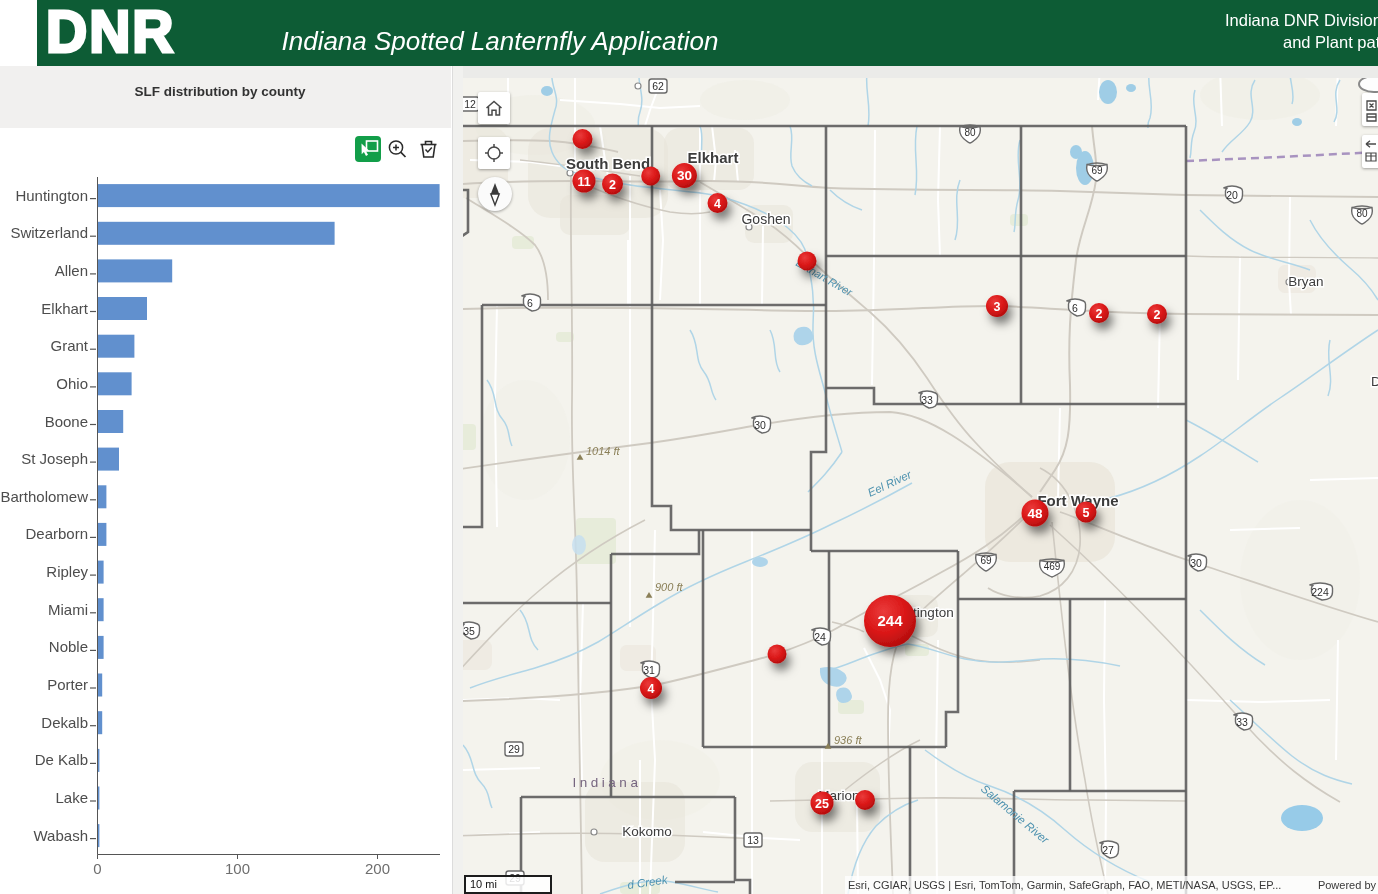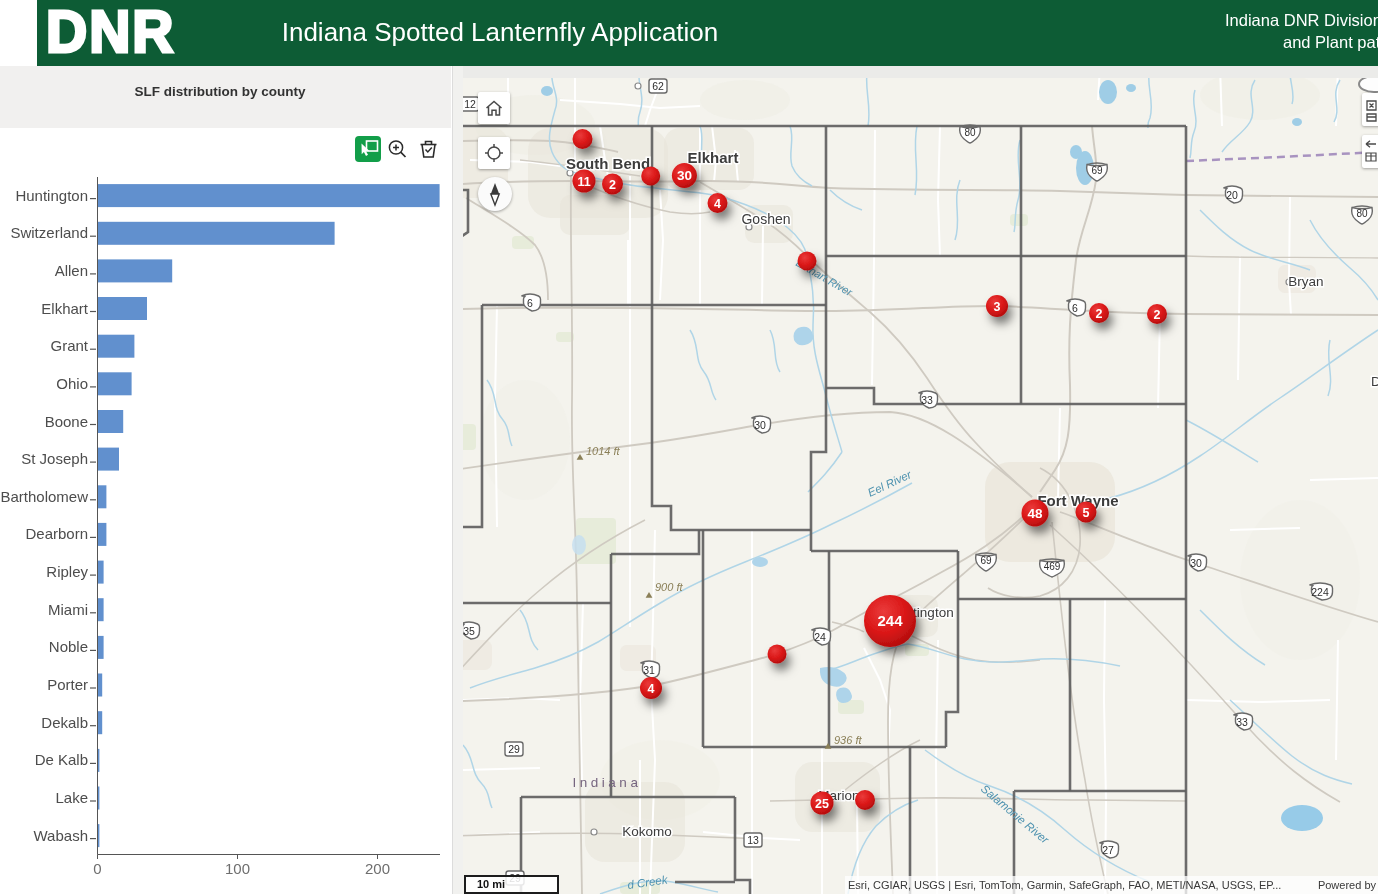--- a/index.html
+++ b/index.html
@@ -1,39 +1,39 @@
 <!DOCTYPE html>
 <html><head>
 <meta charset="utf-8">
 <style>
   html,body{margin:0;padding:0;}
   body{width:1378px;height:894px;overflow:hidden;position:relative;
        font-family:"Liberation Sans",sans-serif;background:#fff;}
   #hdr{position:absolute;left:0;top:0;width:1378px;height:66px;background:#0d5c35;margin-left:37px;}
   #logo{position:absolute;left:9px;top:-3px;color:#fff;font-size:57px;font-weight:bold;
         letter-spacing:2px;transform:scaleY(1.04);transform-origin:top left;-webkit-text-stroke:3px #fff;}
-  #title{position:absolute;left:463px;top:17px;transform:translateX(-50%);color:#fff;
-         font-size:26px;font-weight:400;white-space:nowrap;}
+  #title{position:absolute;left:463px;top:26px;transform:translateX(-50%);color:#fff;
+         font-size:26px;font-weight:400;white-space:nowrap;font-style:italic;}
   #hdrR{position:absolute;left:1188px;top:9px;color:#fff;font-size:16.5px;line-height:22px;
         white-space:nowrap;}
   #hdrR .l2{margin-left:58px;}
   #panel{position:absolute;left:0;top:66px;width:451px;height:828px;background:#fff;}
   #band{position:absolute;left:0;top:0;width:451px;height:62px;background:#f1f0ef;text-align:right;}
   #bandT{position:absolute;left:220px;top:25px;transform:translate(-50%,-50%);
          font-size:13.5px;font-weight:bold;color:#323232;}
   #tools{position:absolute;left:355px;top:70px;width:90px;height:28px;}
   #gbtn{position:absolute;left:0;top:0;width:26px;height:26px;background:#129e49;border-radius:4px;}
   #gutter{position:absolute;left:452px;top:66px;width:11px;height:828px;background:#f1f1ef;
           border-left:1px solid #dcdcdc;box-sizing:border-box;}
   #map{position:absolute;left:463px;top:66px;width:915px;height:828px;background:#f4f3ed;overflow:hidden;}
   .mbtn{position:absolute;width:32px;height:32px;background:#fff;box-shadow:0 1px 3px rgba(0,0,0,.35);
         border-radius:2px;}
   #scalebar{position:absolute;left:1px;top:809px;width:80px;height:15px;background:rgba(255,255,255,.85);
-            border:2px solid #1c1c1c;font-size:11px;font-weight:bold;color:#111;
-            padding-left:11px;line-height:15px;}
+            border:2px solid #1c1c1c;font-size:11px;font-weight:normal;color:#111;
+            padding-left:4px;line-height:15px;}
   #attrib{position:absolute;left:382px;top:810px;width:533px;height:18px;background:rgba(255,255,255,.75);
           font-size:11px;color:#383838;line-height:18px;white-space:nowrap;padding-left:3px;box-sizing:border-box;}
   #attrib .pw{position:absolute;right:-20px;top:0;}
 </style>
 </head>
 <body>
 <div id="hdr">
   <div id="logo">DNR</div>
   <div id="title">Indiana Spotted Lanternfly Application</div>
   <div id="hdrR">Indiana DNR Division of Entomology<br><span class="l2">and Plant pathology</span></div>

